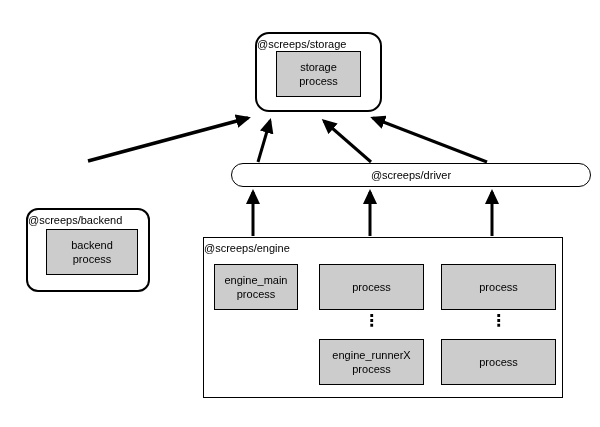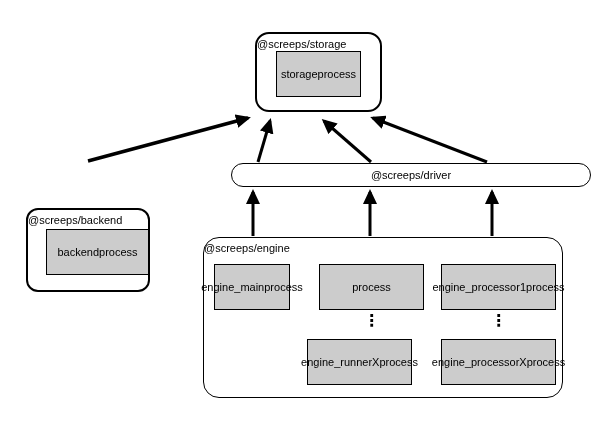--- a/index.html
+++ b/index.html
@@ -9,40 +9,40 @@
   .arrows { position: absolute; left: 0; top: 0; width: 600px; height: 427px; }
 
   .container {
     position: absolute; background: #fff; border: 2px solid #000;
     border-radius: 14px; font-size: 11px;
   }
   .container-title { text-align: left; padding-top: 3px; line-height: 15px; white-space: nowrap; }
 
   .pbox {
     position: absolute; background: #ccc; border: 1px solid #000;
-    display: flex; flex-direction: row; align-items: center; justify-content: center;
+    display: flex; flex-direction: column; align-items: center; justify-content: center;
     font-size: 11px; line-height: 14px; text-align: right;
   }
 
   .storage { left: 255px; top: 32px; width: 127px; height: 80px; }
   .storage .pbox { left: 19px; top: 17px; width: 85px; height: 46px; }
 
   .backend { left: 26px; top: 163px; width: 124px; height: 84px; border-radius: 12px; margin-top: 45px; }
-  .backend .pbox { left: 18px; top: 19px; width: 103px; height: 46px; }
+  .backend .pbox { left: 18px; top: 19px; width: 92px; height: 46px; }
 
   .driver {
     left: 203px; top: 163px; width: 360px; height: 24px; border-radius: 12px;
     border-width: 1.5px; display: flex; align-items: center; justify-content: center; margin-left: 28px;
   }
 
-  .engine { left: 203px; top: 237px; width: 360px; height: 161px; border-radius: 16px; border-width: 1.5px; }
-  .engine-main       { left: 10px;  top: 26px;  width: 76px;  height: 46px; }
+  .engine { left: 203px; top: 237px; width: 360px; height: 161px; border-radius: 0; border-width: 1.5px; }
+  .engine-main       { left: 10px;  top: 26px;  width: 84px;  height: 46px; }
   .engine-runner1    { left: 115px; top: 26px;  width: 105px; height: 46px; }
   .engine-processor1 { left: 237px; top: 26px;  width: 115px; height: 46px; }
-  .engine-runnerX    { left: 103px; top: 101px; width: 105px; height: 46px; }
+  .engine-runnerX    { left: 115px; top: 101px; width: 105px; height: 46px; }
   .engine-processorX { left: 237px; top: 101px; width: 115px; height: 46px; }
 
   .ellipsis {
     position: absolute; top: 72px; text-align: center;
     font-family: "DejaVu Sans", sans-serif; font-weight: bold; font-size: 16px; line-height: 22px;
   }
   .ell-runner    { left: 115px; width: 105px; }
   .ell-processor { left: 237px; width: 115px; }
 </style>
 </head>
@@ -91,31 +91,29 @@
     <div class="pbox engine-main">
       <span>engine_main</span>
       <span>process</span>
     </div>
 
     <div class="pbox engine-runner1">
       <span>process</span>
     </div>
 
     <div class="pbox engine-processor1">
-      <span>engine_processor1</span>
       <span>process</span>
     </div>
 
     <div class="ellipsis ell-runner">⋮</div>
     <div class="ellipsis ell-processor">⋮</div>
 
     <div class="pbox engine-runnerX">
       <span>engine_runnerX</span>
       <span>process</span>
     </div>
 
     <div class="pbox engine-processorX">
-      <span>engine_processorX</span>
       <span>process</span>
     </div>
   </div>
 
 </div>
 
 </body></html>

